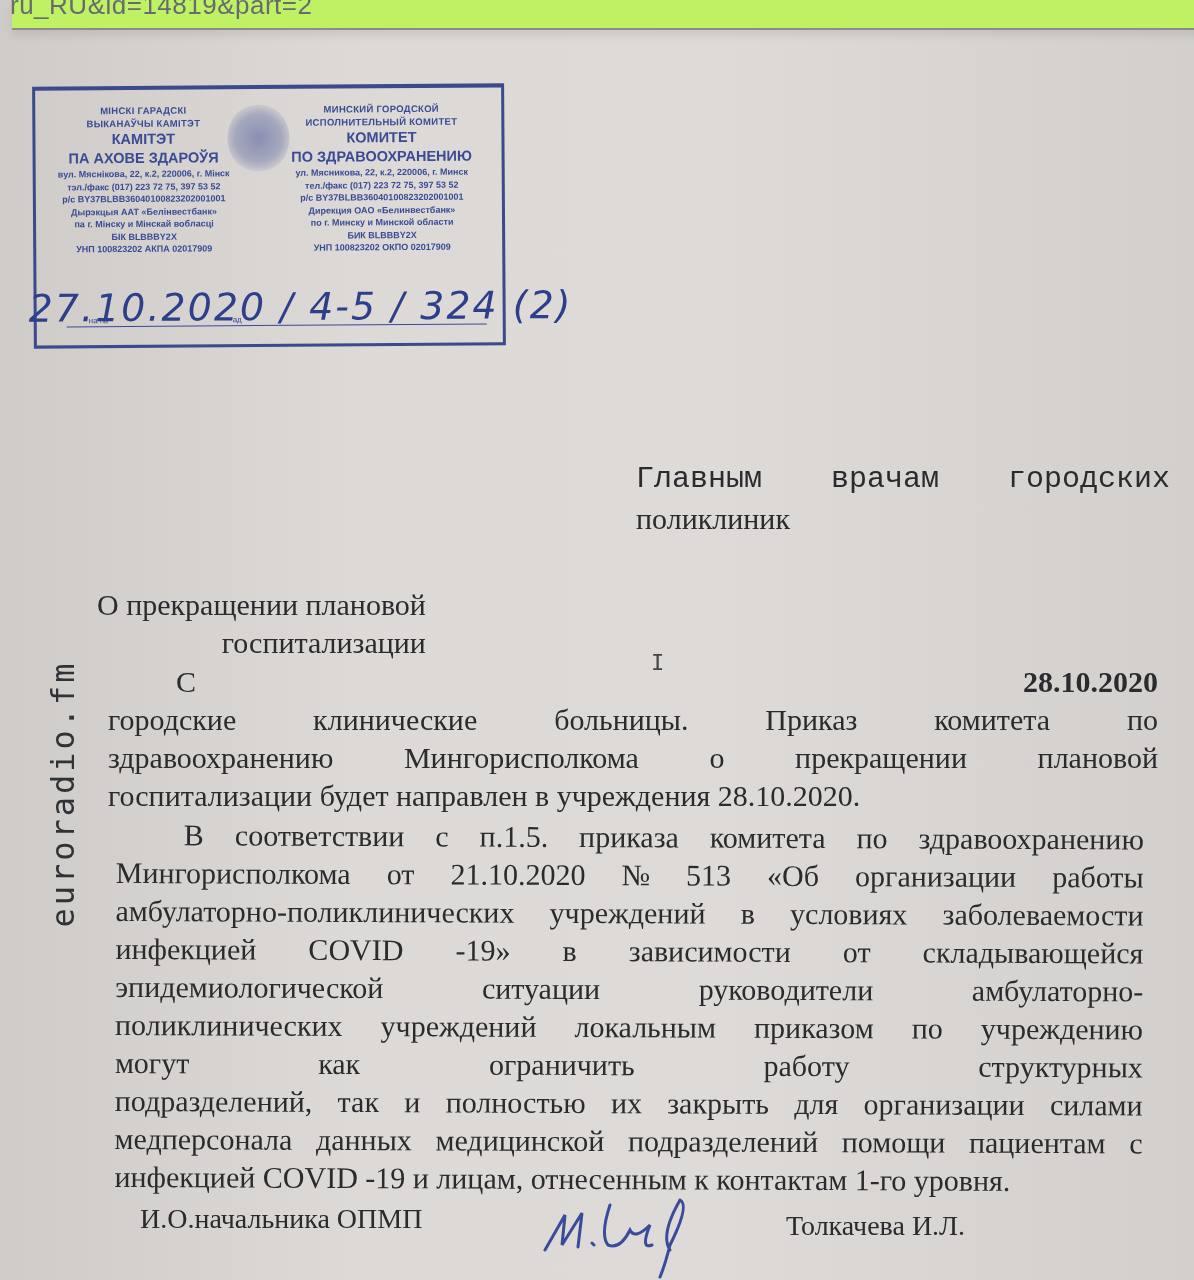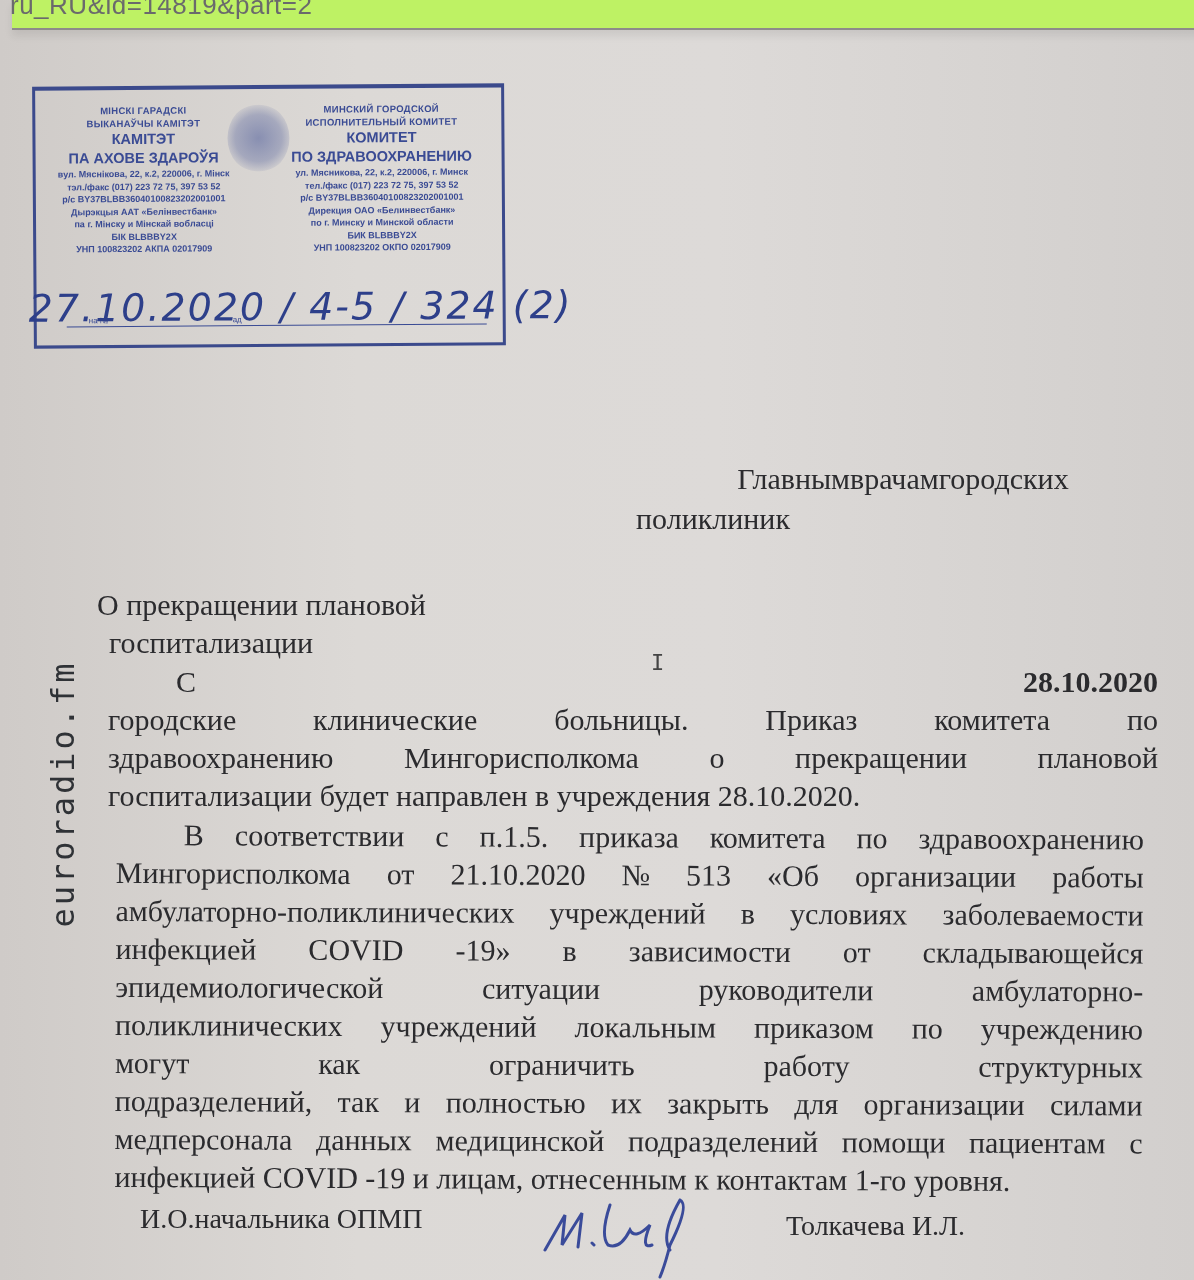--- a/index.html
+++ b/index.html
@@ -44,24 +44,24 @@
   }
   .handwritten .reg { margin-left:14px; }
   .stamp-line {
     position:absolute; left:30px; top:236px; width:420px; border-top:1px solid #3a4b94;
   }
   .stamp-labels { position:absolute; left:52px; top:226px; font-size:8px; color:#3a4b94; }
   .stamp-labels .ad { margin-left:92px;padding-left:30px; }
 
   .text { position:absolute; white-space:nowrap; font-size:30px; color:#2b2b2e; }
   .recipient { left:636px; top:462px; width:534px; }
-  .recipient .line1 { display:flex; justify-content:center; }
+  .recipient .line1 { display:flex; justify-content:space-between;font-family:Liberation Mono, monospace; }
   .recipient .line2 { margin-top:6px; }
   .subject { left:97px; top:586px; line-height:38px; }
-  .subject .l2 { margin-left:12px; }
+  .subject .l2 { margin-left:12px;text-align:right; }
   .cursor-ibeam { position:absolute; left:651px; top:650px; font-size:22px; color:#444; font-family:"DejaVu Sans Mono", monospace; }
 
   .body-p { position:absolute; font-size:30px; line-height:38px; color:#2b2b2e; }
   .just { display:flex; justify-content:space-between; white-space:nowrap; }
   .p1 { left:108px; top:663px; width:1050px; }
   .p2 { left:116px; top:816px; width:1028px; transform:rotate(0.25deg); transform-origin:left top; }
   .first-indent { padding-left:68px; }
   .nojust { white-space:nowrap; }
   .bold { font-weight:bold; }
 

